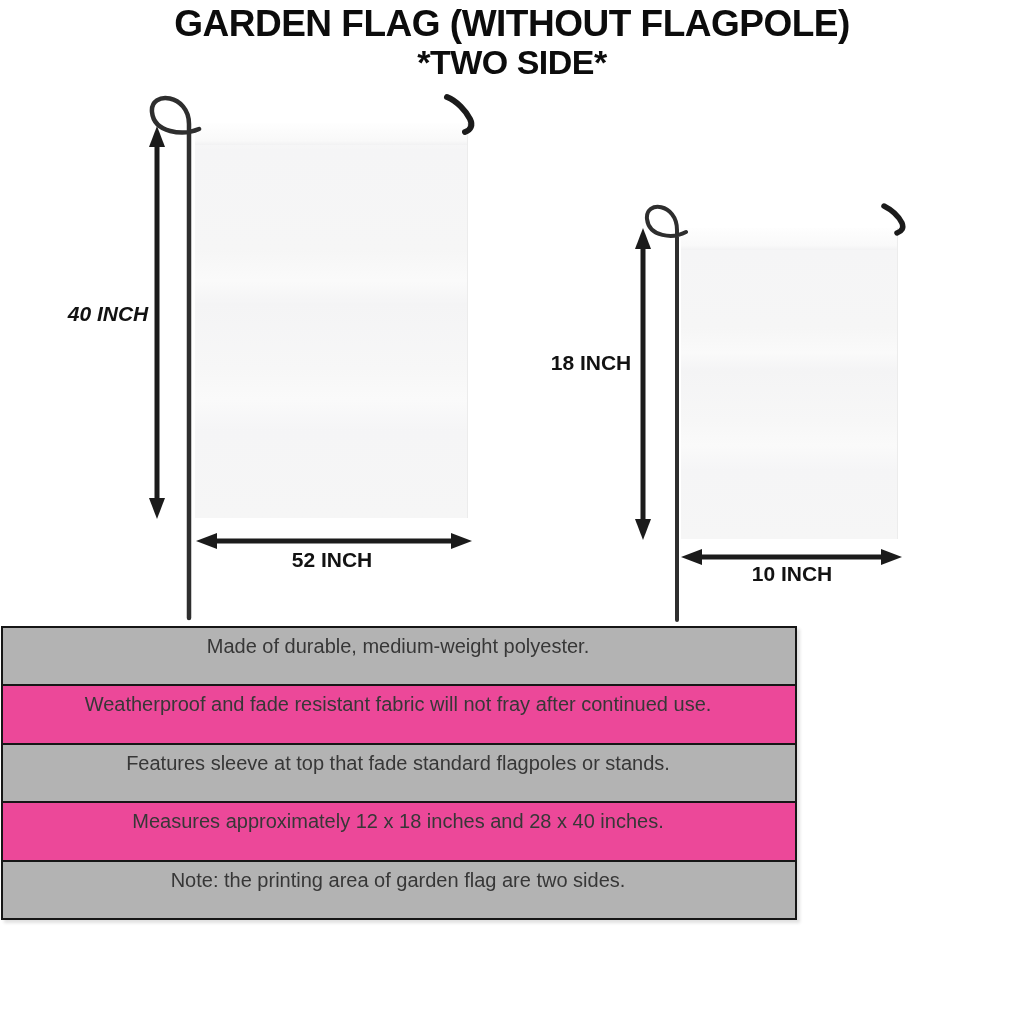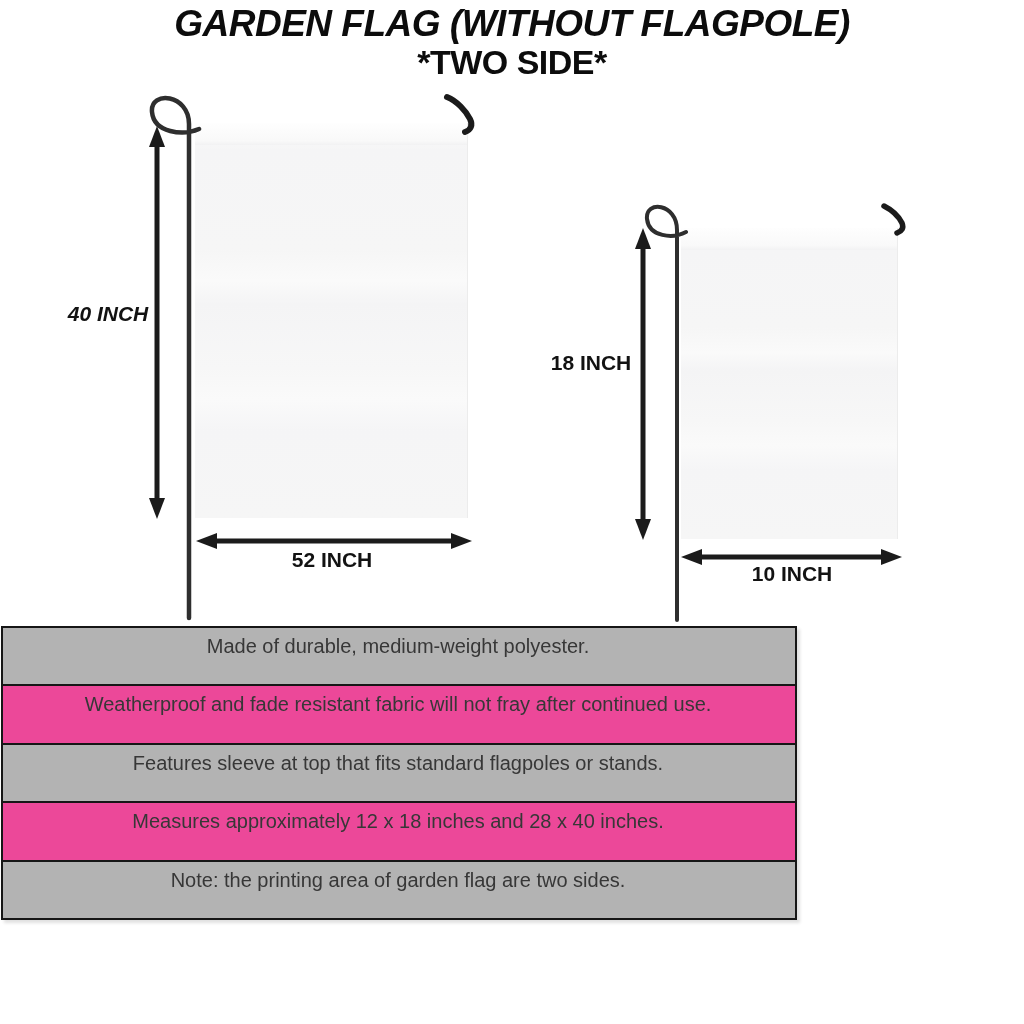--- a/index.html
+++ b/index.html
@@ -2,21 +2,21 @@
 <html><head>
 <meta charset="utf-8">
 <style>
   html,body{margin:0;padding:0;background:#ffffff;}
   .canvas{
     position:relative;width:1024px;height:1024px;background:#ffffff;overflow:hidden;
     font-family:"Liberation Sans","DejaVu Sans",sans-serif;
   }
   
   .title-block{position:absolute;top:3px;left:0;width:100%;text-align:center;color:#0c0c0c;}
-  .title-line1{margin:0;font-size:37px;line-height:41px;font-weight:700;letter-spacing:-0.5px;font-style:italic;}
+  .title-line1{margin:0;font-size:37px;line-height:41px;font-weight:700;letter-spacing:-0.5px;}
   .title-line2{margin:0;font-size:34px;line-height:36px;font-weight:700;letter-spacing:-0.5px;}
   
   .flag{
     position:absolute;
     background:linear-gradient(180deg,#fbfbfb 0%,#f5f5f6 7%,#f6f6f6 32%,#fafafa 40%,#f4f4f5 46%,
                #f7f7f7 62%,#fafafa 70%,#f5f5f6 78%,#f6f6f6 100%);
     border-right:1px solid #ececec;
   }
   .flag .sleeve{
     position:absolute;top:0;left:0;right:0;height:22px;
@@ -109,18 +109,18 @@
   </svg>
 
   <div class="dim-label lbl-40">40 INCH</div>
   <div class="dim-label lbl-28">52 INCH</div>
   <div class="dim-label lbl-18">18 INCH</div>
   <div class="dim-label lbl-12">10 INCH</div>
 
   <div class="feature-table">
     <div class="feature-row row-gray">Made of durable, medium-weight polyester.</div>
     <div class="feature-row row-white">Weatherproof and fade resistant fabric will not fray after continued use.</div>
-    <div class="feature-row row-gray">Features sleeve at top that fits standard flagpoles or stands.</div>
+    <div class="feature-row row-gray">Features sleeve at top that fade standard flagpoles or stands.</div>
     <div class="feature-row row-white">Measures approximately 12 x 18 inches and 28 x 40 inches.</div>
     <div class="feature-row row-gray">Note: the printing area of garden flag are two sides.</div>
   </div>
 
 </div>
 
 </body></html>

